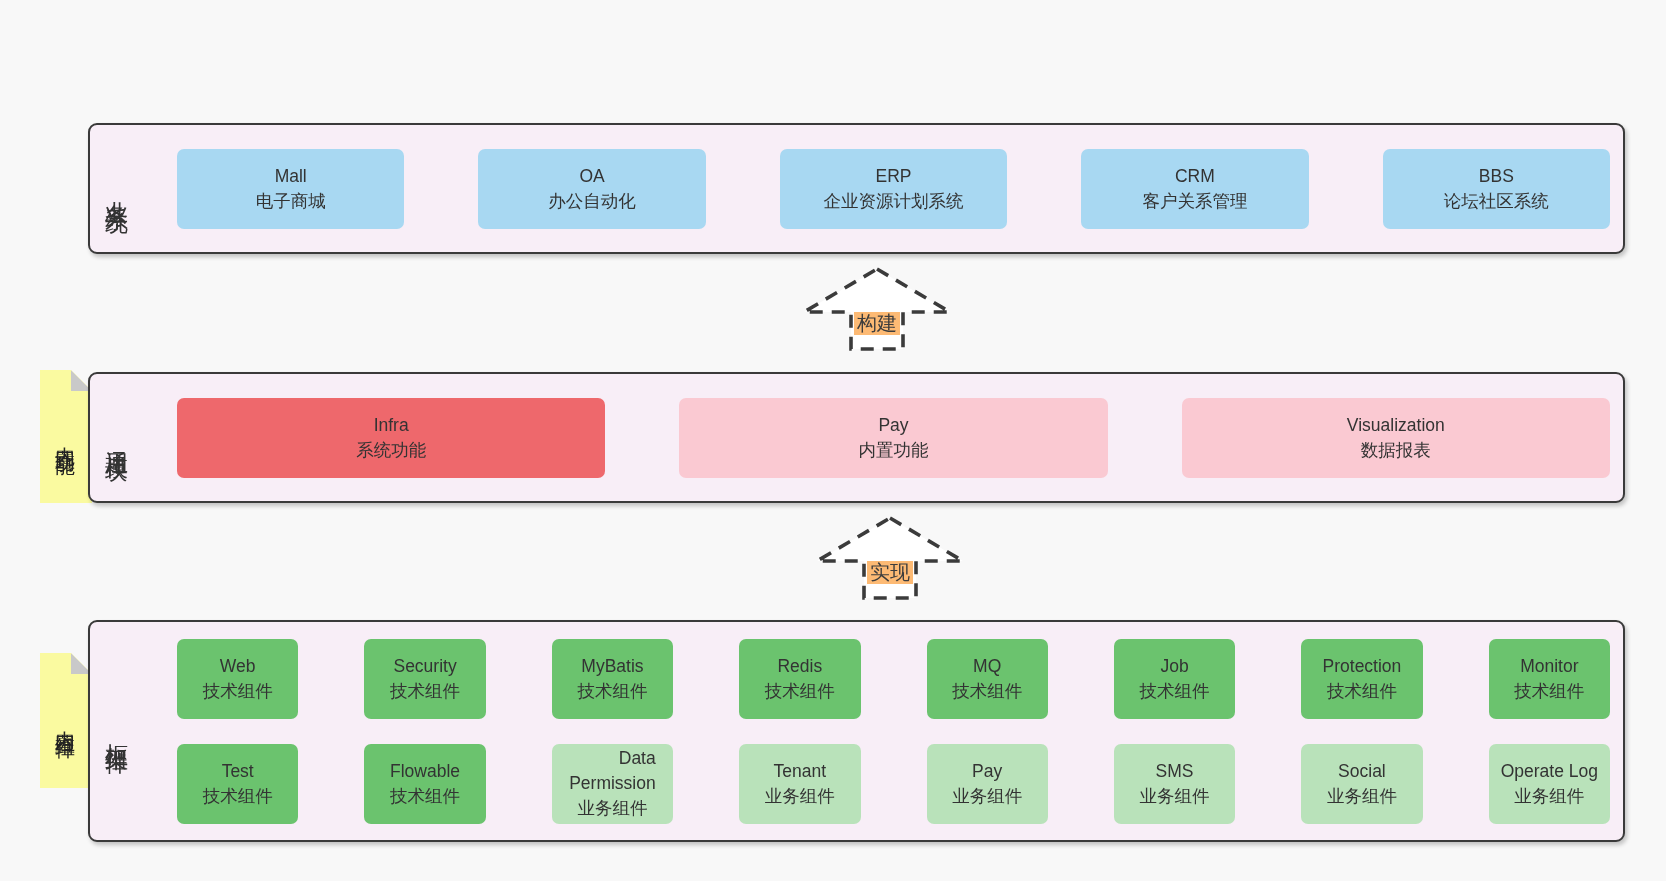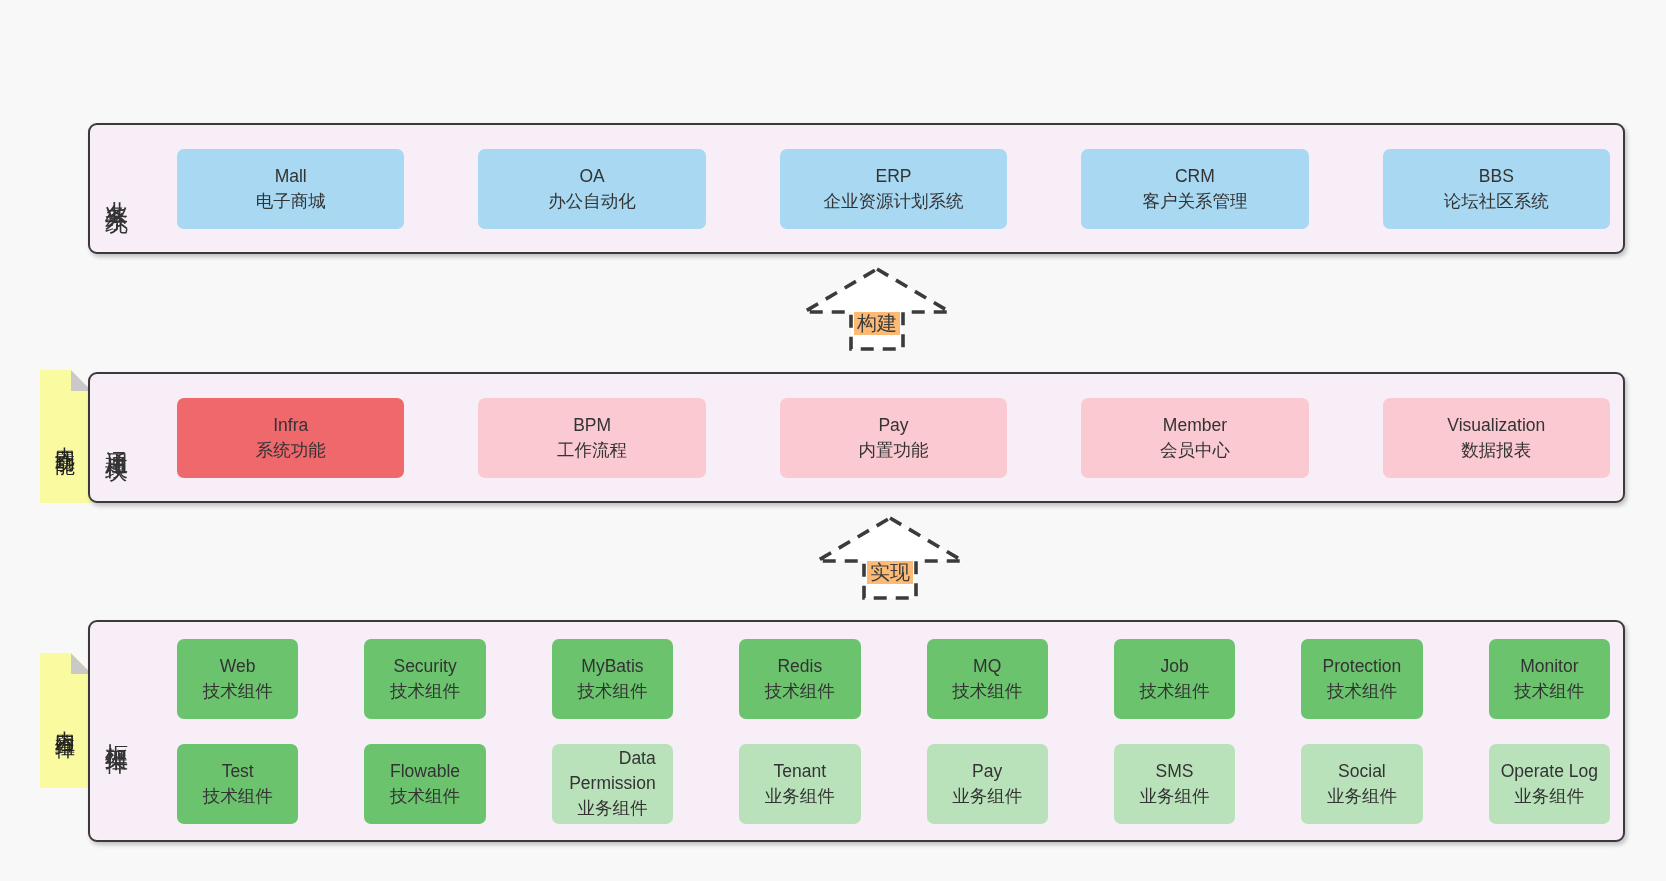--- a/index.html
+++ b/index.html
@@ -112,30 +112,22 @@
   <div class="label-col">
     <span class="v-text">通用模块</span>
   </div>
   <div class="rows">
     <div class="row cols-6">
       <div class="box red">
         <span class="en">Infra</span>
         <span class="zh">系统功能</span>
       </div>
       <div class="box pink">
-        <span class="en">BPM</span>
-        <span class="zh">工作流程</span>
-      </div>
-      <div class="box pink">
         <span class="en">Pay</span>
         <span class="zh">内置功能</span>
-      </div>
-      <div class="box pink">
-        <span class="en">Member</span>
-        <span class="zh">会员中心</span>
       </div>
       <div class="box pink">
         <span class="en">Visualization</span>
         <span class="zh">数据报表</span>
       </div>
     </div>
   </div>
 </div>
 
 <div class="arrow arrow-implement">

